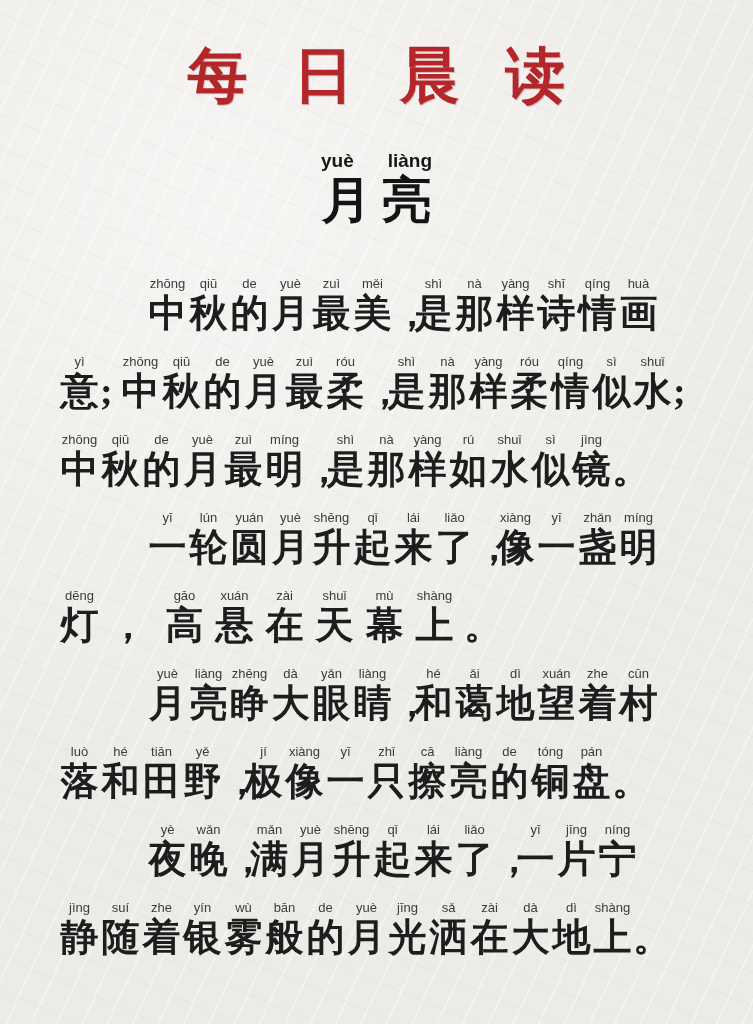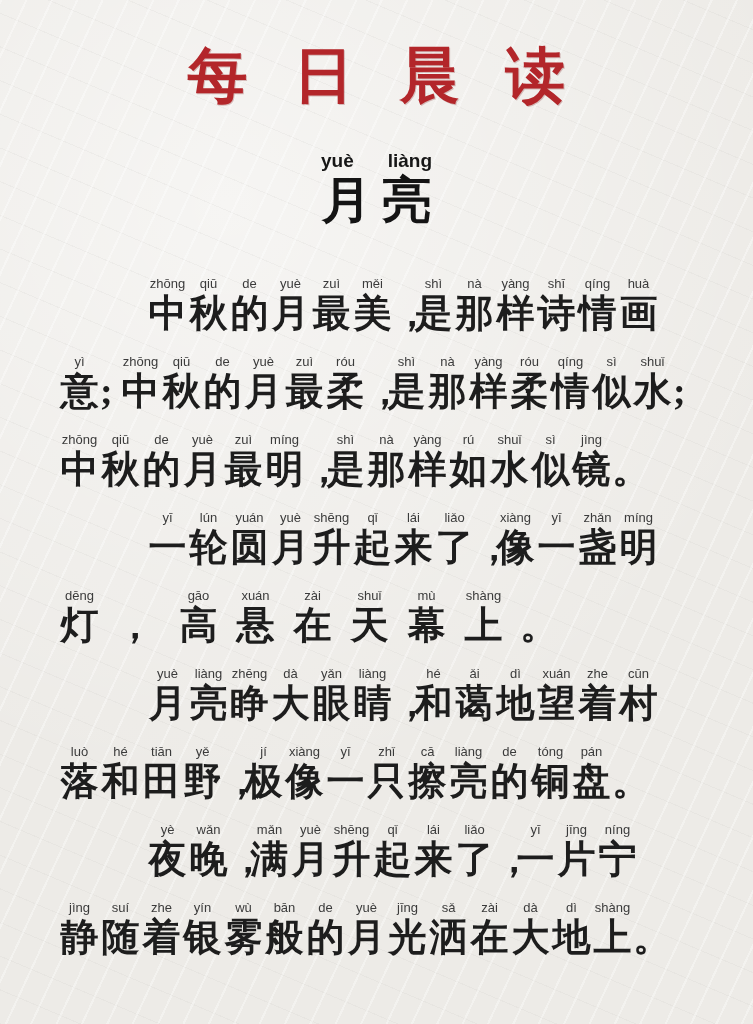--- a/index.html
+++ b/index.html
@@ -26,21 +26,21 @@
     font-family:"Liberation Sans", sans-serif;
     font-size:19px;font-weight:bold;color:#161616;height:24px;
   }
   .sub-hz{
     font-size:50px;font-weight:800;color:#141414;
     letter-spacing:10px;text-indent:10px;line-height:1.05;
   }
   .passage{margin-top:48px;}
   .line{display:flex;align-items:flex-end;margin-bottom:18px;height:60px;}
   .line.justify{justify-content:flex-start;}
-  .line.loose{gap:16px;}
+  .line.loose{gap:9px;}
   .indent{width:88px;flex:0 0 auto;}
   .cell{
     width:41px;flex:0 0 auto;
     display:flex;flex-direction:column;align-items:center;justify-content:flex-end;
   }
   .cell.punct{width:20px;align-items:flex-start;}
   .line.loose .cell.punct{width:46px;}
   .py{
     font-family:"Liberation Sans", sans-serif;
     font-size:13px;color:#3b3b3b;height:18px;white-space:nowrap;line-height:18px;

